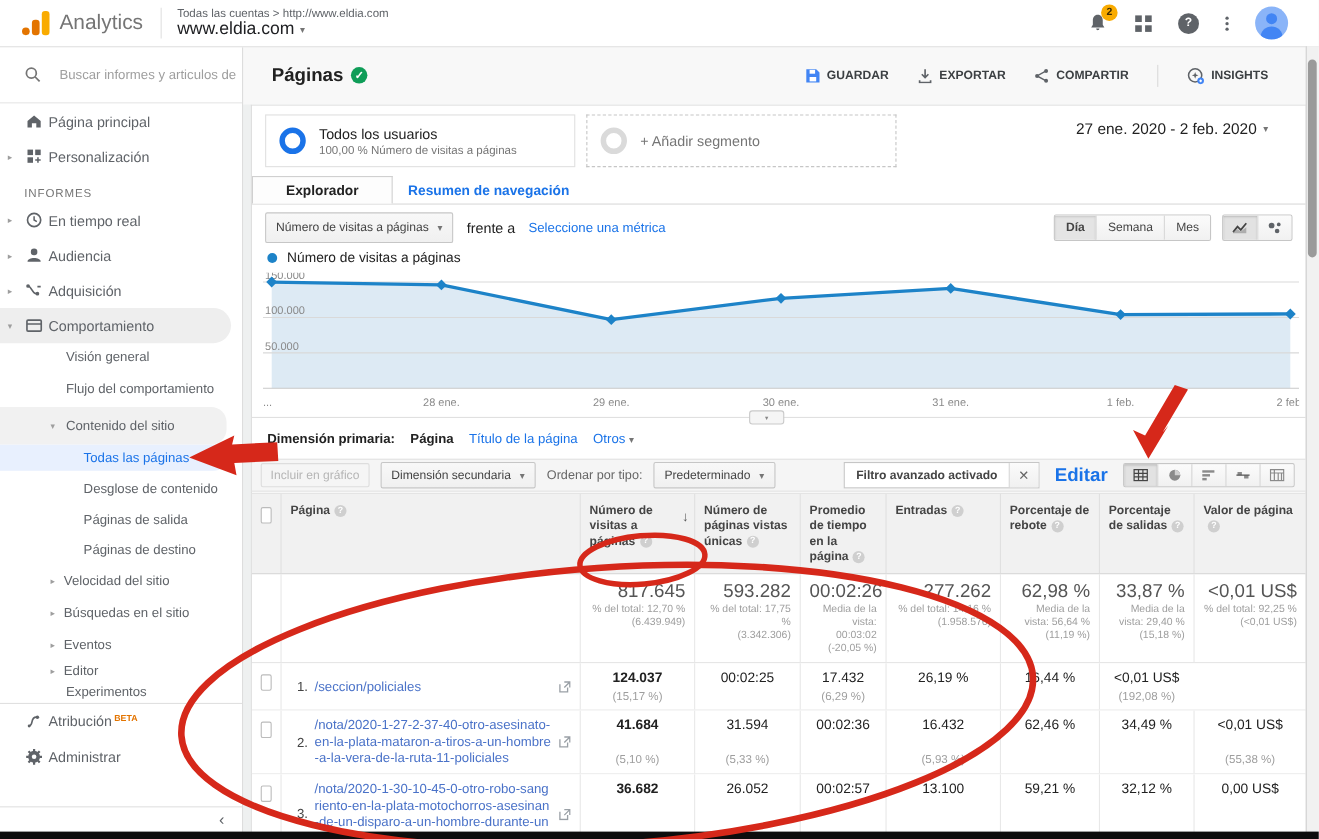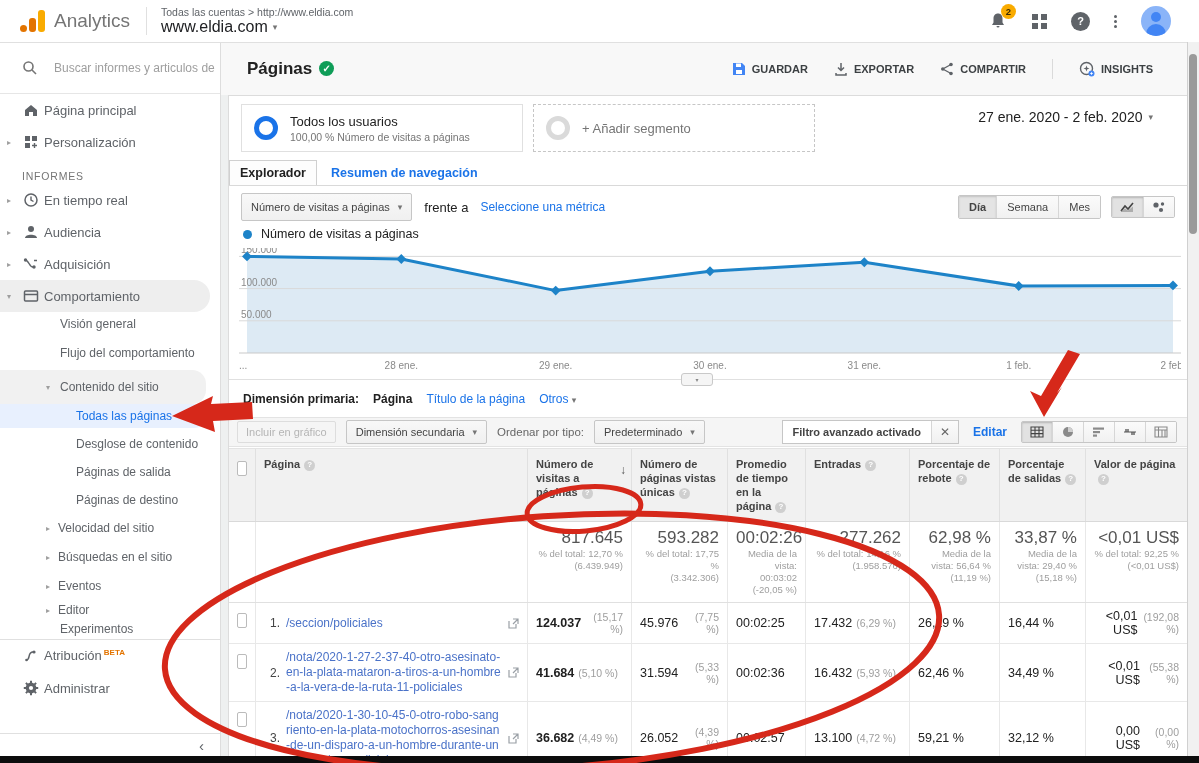--- a/index.html
+++ b/index.html
@@ -61,28 +61,28 @@
   
   .seg-row{position:absolute;top:8px;left:12px;display:flex;gap:10px;}
   .seg-box{width:268px;height:46px;border:1px solid #e0e0e0;display:flex;align-items:center;gap:12px;padding-left:12px;cursor:pointer;}
   .seg-box.dashed{border:1px dashed #c6c6c6;color:#757575;}
   .ring{width:20px;height:20px;border-radius:50%;border:5px solid #1a73e8;box-sizing:border-box;flex:none;width:24px;height:24px;}
   .ring.gray{border-color:#dadada;}
   .seg-title{font-size:13px;color:#212121;}
   .seg-sub{font-size:10.5px;color:#757575;margin-top:2px;}
   
   .tabs{position:absolute;top:62px;left:0;right:0;height:27px;display:flex;align-items:flex-end;border-bottom:1px solid #d9d9d9;}
-  .tab-active{border:1px solid #d0d0d0;border-bottom:none;background:#fdfdfd;font-size:12.5px;font-weight:bold;color:#212121;padding:5px 10px;margin-left:0;}
+  .tab-active{border:1px solid #d0d0d0;border-bottom:none;background:#fdfdfd;font-size:12.5px;font-weight:bold;color:#212121;padding:5px 30px;margin-left:0;}
   .tab-link{font-size:12.5px;font-weight:bold;color:#1a73e8;padding:5px 14px;cursor:pointer;}
   
   .metric-row{position:absolute;top:96px;left:12px;right:12px;height:30px;display:flex;align-items:center;gap:12px;}
   .dd-btn{height:26px;border:1px solid #c6c6c6;border-radius:2px;background:linear-gradient(#f8f8f8,#f0f0f0);display:flex;align-items:center;gap:8px;padding:0 9px;font-size:11px;color:#444;cursor:pointer;}
   .vs{font-size:13px;color:#212121;}
   .blue-link{font-size:12px;color:#1a73e8;cursor:pointer;}
-  .right-ctrls{margin-left:auto;display:flex;gap:10px;align-items:center;}
+  .right-ctrls{margin-left:auto;display:flex;gap:10px;}
   .btn-group{display:flex;border:1px solid #c6c6c6;border-radius:2px;overflow:hidden;}
   .bg-btn{font-size:11px;color:#444;padding:5px 10px;background:linear-gradient(#fbfbfb,#f1f1f1);border-left:1px solid #d6d6d6;cursor:pointer;}
   .bg-btn:first-child{border-left:none;}
   .bg-btn.pressed{background:#e4e4e4;box-shadow:inset 0 1px 2px rgba(0,0,0,.15);font-weight:bold;}
   .icon-btn{padding:4px 8px;background:linear-gradient(#fbfbfb,#f1f1f1);border-left:1px solid #d6d6d6;display:flex;align-items:center;cursor:pointer;}
   .icon-btn:first-child{border-left:none;}
   .icon-btn.pressed{background:#e2e2e2;box-shadow:inset 0 1px 2px rgba(0,0,0,.2);}
   
   .legend{position:absolute;top:131px;left:14px;display:flex;align-items:center;gap:9px;font-size:12.5px;color:#212121;}
   .ldot{width:9px;height:9px;border-radius:50%;background:#1d83c8;}
@@ -93,21 +93,21 @@
   .dim-row{position:absolute;top:296px;left:14px;display:flex;gap:14px;align-items:center;font-size:12px;}
   .dim-lab{font-weight:bold;color:#212121;}
   .dim-sel{font-weight:bold;color:#212121;cursor:pointer;}
   
   .controls{position:absolute;top:321px;left:0;right:0;height:30px;background:#f5f5f5;border-top:1px solid #e3e3e3;border-bottom:1px solid #e3e3e3;display:flex;align-items:center;gap:10px;padding:0 8px;box-sizing:border-box;}
   .ghost-btn{font-size:11px;color:#b5b5b5;border:1px solid #ddd;border-radius:2px;background:#f5f5f5;padding:4px 8px;}
   .sort-lab{font-size:11.5px;color:#666;}
   .filter-box{margin-left:auto;display:flex;border:1px solid #c6c6c6;background:#fff;height:22px;align-items:center;}
   .filter-text{font-size:11px;font-weight:bold;color:#444;padding:0 10px;min-width:128px;}
   .filter-x{border-left:1px solid #d6d6d6;padding:0 8px;color:#666;font-size:12px;height:100%;display:flex;align-items:center;background:linear-gradient(#fbfbfb,#f0f0f0);cursor:pointer;}
-  .edit-link{font-size:12px;font-weight:bold;color:#1a73e8;cursor:pointer;margin:0 4px;}
+  .edit-link{font-size:17px;font-weight:bold;color:#1a73e8;cursor:pointer;margin:0 4px;}
   
   .table{position:absolute;top:352px;left:0;width:958px;}
   .grid{display:grid;grid-template-columns:26px 272px 104px 96px 78px 104px 90px 86px 102px;}
   .thead{background:#f1f1f1;border-bottom:1px solid #d9d9d9;border-top:1px solid #e3e3e3;}
   .th{font-size:11px;font-weight:bold;color:#444;padding:8px 8px;border-left:1px solid #e0e0e0;line-height:14px;position:relative;}
   .th:first-child{border-left:none;}
   .q{display:inline-flex;width:11px;height:11px;border-radius:50%;background:#cfcfcf;color:#fff;font-size:8px;align-items:center;justify-content:center;margin-left:4px;vertical-align:middle;}
   .sort{color:#555;font-size:12px;position:absolute;right:5px;top:14px;}
   .cb{display:inline-block;width:13px;height:13px;border:1px solid #bbb;border-radius:2px;background:#fff;cursor:pointer;}
   .c{border-left:1px solid #e8e8e8;padding:6px 8px;box-sizing:border-box;}
@@ -115,21 +115,21 @@
   .totrow{border-bottom:1px solid #e0e0e0;}
   .tot{text-align:right;}
   .tval{font-size:17px;color:#555;}
   .tsub{font-size:9.5px;color:#9e9e9e;line-height:12px;}
   .trow{border-bottom:1px solid #e8e8e8;background:#fff;}
   .ccheck{display:flex;align-items:flex-start;justify-content:center;padding-top:10px;}
   .cpage{display:flex;gap:6px;align-items:flex-start;}
   .rnum{color:#444;font-size:12px;width:16px;text-align:right;flex:none;align-self:center;}
   .plink{color:#4a72c8;font-size:12px;line-height:15px;word-break:break-all;text-decoration:none;cursor:pointer;flex:1;align-self:center;}
   .extic{flex:none;align-self:center;}
-  .num{text-align:right;font-size:12.5px;color:#212121;display:flex;justify-content:flex-start;align-items:center;gap:4px;}
+  .num{text-align:right;font-size:12.5px;color:#212121;display:flex;justify-content:space-between;align-items:center;gap:4px;flex-direction:column;}
   .num b{font-weight:bold;}
   .pct{color:#9e9e9e;font-size:10.5px;}
   
   .vscroll{position:absolute;top:42px;right:0;width:11px;bottom:0;background:#f1f1f1;border-left:1px solid #d0d0d0;z-index:6;}
   .vthumb{position:absolute;top:12px;left:1px;width:8px;height:180px;background:#9a9a9a;border-radius:4px;}
   .bottom-black{position:absolute;left:0;right:0;bottom:0;height:7px;background:#0d0d0d;z-index:40;}
   .ann{position:absolute;inset:0;z-index:50;pointer-events:none;}
 </style>
 </head>
 <body>
@@ -571,24 +571,20 @@
             <a class="plink">/seccion/policiales</a>
             <svg class="extic" width="11" height="11" viewBox="0 0 11 11">
               <path d="M1 3v7h7V6M5 1h5v5M10 1 5 6" fill="none" stroke="#9aa0a6" stroke-width="1.2"></path>
             </svg>
           </div>
         <div class="c num">
             <b>124.037</b>
             <span class="pct">(15,17 %)</span>
           </div>
         <div class="c num">
-            <span>45.976</span>
-            <span class="pct">(7,75 %)</span>
-          </div>
-        <div class="c num">
             <span>00:02:25</span>
           </div>
         <div class="c num">
             <span>17.432</span>
             <span class="pct">(6,29 %)</span>
           </div>
         <div class="c num">
             <span>26,19 %</span>
           </div>
         <div class="c num">

